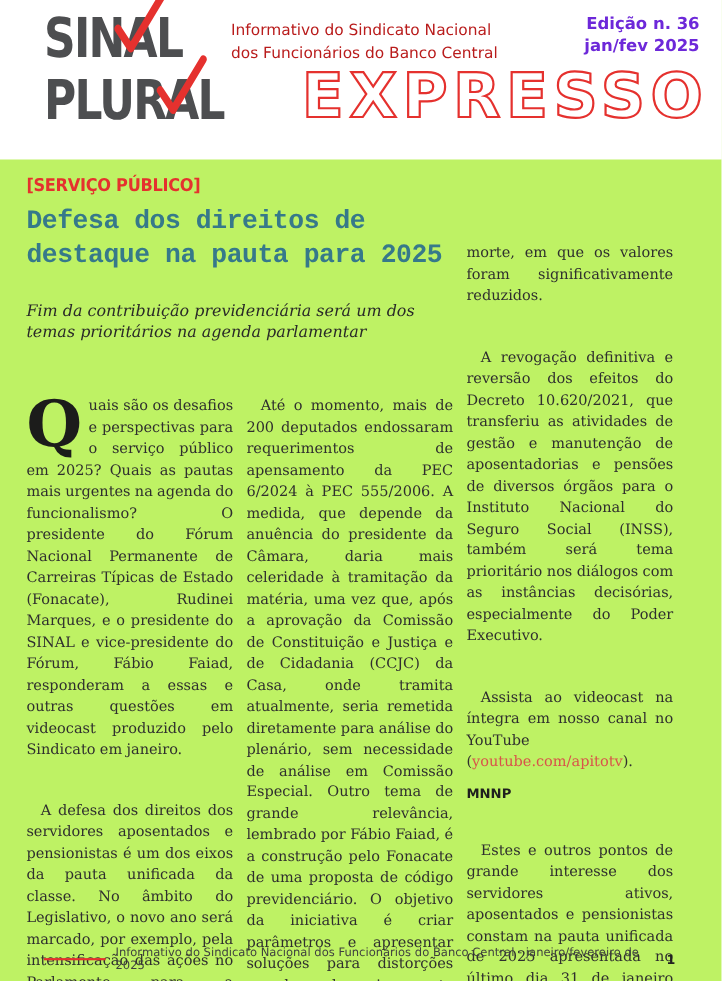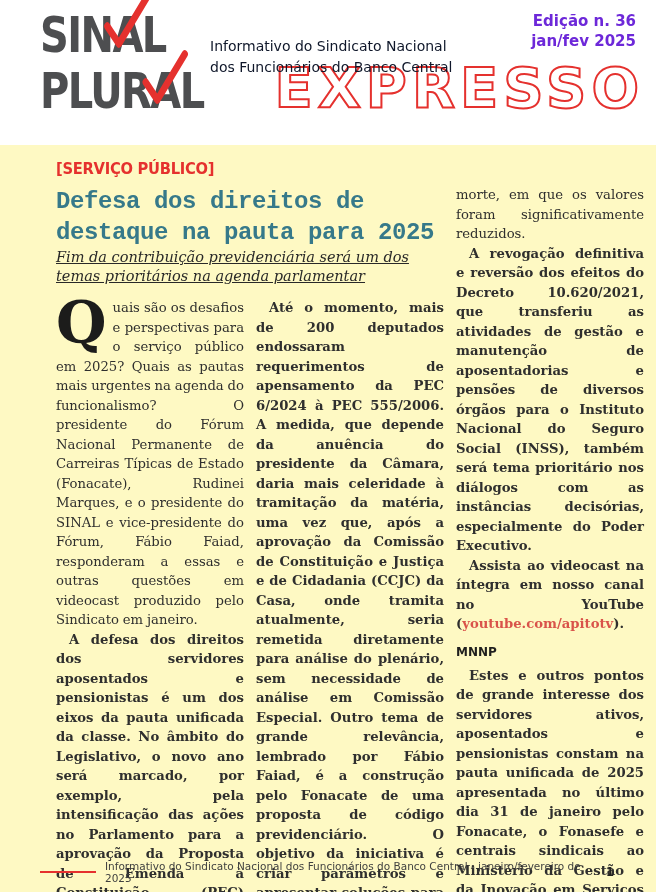--- a/index.html
+++ b/index.html
@@ -13,39 +13,39 @@
                letter-spacing:-2px; transform:scaleX(.8); transform-origin:left bottom;
                line-height:1; white-space:nowrap; }
   .l1 { position:absolute; left:40px; top:10px; font-size:50px; }
   .logo-row2 { position:absolute; left:40px; top:60px; display:flex; align-items:flex-end; }
   .l2 { font-size:50px; position:relative; }
   .a-wrap { position:relative; display:inline-block; }
   .check-svg { position:absolute; left:-10px; top:-14px; width:56px; height:52px; overflow:visible; }
   .expresso { font-family:"DejaVu Sans", sans-serif; font-weight:bold; font-size:56px; line-height:1;
               letter-spacing:5px; color:#ffffff; -webkit-text-stroke:2px #e5312e;
               margin-left:30px; margin-bottom:0px; white-space:nowrap; }
-  .tagline { position:absolute; left:210px; top:36px; font-family:"DejaVu Sans", sans-serif;
-             font-size:14px; line-height:1.5; color:#0f172a; }
+  .tagline { position:absolute; left:210px; top:18px; font-family:"DejaVu Sans", sans-serif;
+             font-size:14px; line-height:1.5; color:#b91c1c; }
   .edition { position:absolute; right:20px; top:12px; text-align:right;
              font-family:"DejaVu Sans", sans-serif; font-weight:bold; font-size:15px;
              line-height:1.3; color:#6d28d9; }
 
   
-  .content { position:relative; flex:1 1 auto; background:#fef9c3; padding:14px 28px 0 56px; overflow:hidden; }
+  .content { position:relative; flex:1 1 auto; background:#bef264; padding:14px 28px 0 24px; overflow:hidden; }
   .cols { display:grid; grid-template-columns:388px 188px; column-gap:12px; }
   .section-tag { font-family:"DejaVu Sans", sans-serif; font-weight:bold; font-size:16px;
                  letter-spacing:-0.3px; color:#e5312e; transform:scaleX(.92); transform-origin:left; }
   .title { margin-top:8px; color:#36798a; font-family:Liberation Mono, monospace; font-weight:bold; }
   .title .tl { display:block; font-size:24px; line-height:31px; letter-spacing:-0.4px; white-space:nowrap; }
-  .subtitle { margin-top:0; font-style:italic; font-size:14.5px; line-height:19px; color:#292928;text-decoration:underline; }
+  .subtitle { margin-top:26px; font-style:italic; font-size:14.5px; line-height:19px; color:#292928; }
   .two-cols { margin-top:12px; display:grid; grid-template-columns:188px 188px; column-gap:12px; }
 
   .p { font-size:13.2px; line-height:19.5px; text-align:justify; color:#2f2f2e;
-       hyphens:auto; -webkit-hyphens:auto; word-spacing:-0.3px; }
-  .indent { text-indent:13px;font-weight:bold; }
+       hyphens:auto; -webkit-hyphens:auto; word-spacing:-0.3px;margin-top:36px; }
+  .indent { text-indent:13px; }
   .dropcap { float:left; font-size:58px; line-height:46px; font-weight:bold; color:#1c1c1b;
              padding:2px 6px 0 0; font-family:"DejaVu Serif", serif; }
   .col3 { padding-top:26px; }
   .subhead { font-family:"DejaVu Sans", sans-serif; font-weight:bold; font-size:12px;
              color:#1f1f1e; margin:11px 0 7px 0; }
   .link { color:#d9534a; text-decoration:none; }
 
   
   .footer { position:absolute; left:40px; right:42px; bottom:8px; display:flex; align-items:center; }
   .rule { width:56px; height:2px; background:#e5312e; flex:0 0 auto; }

